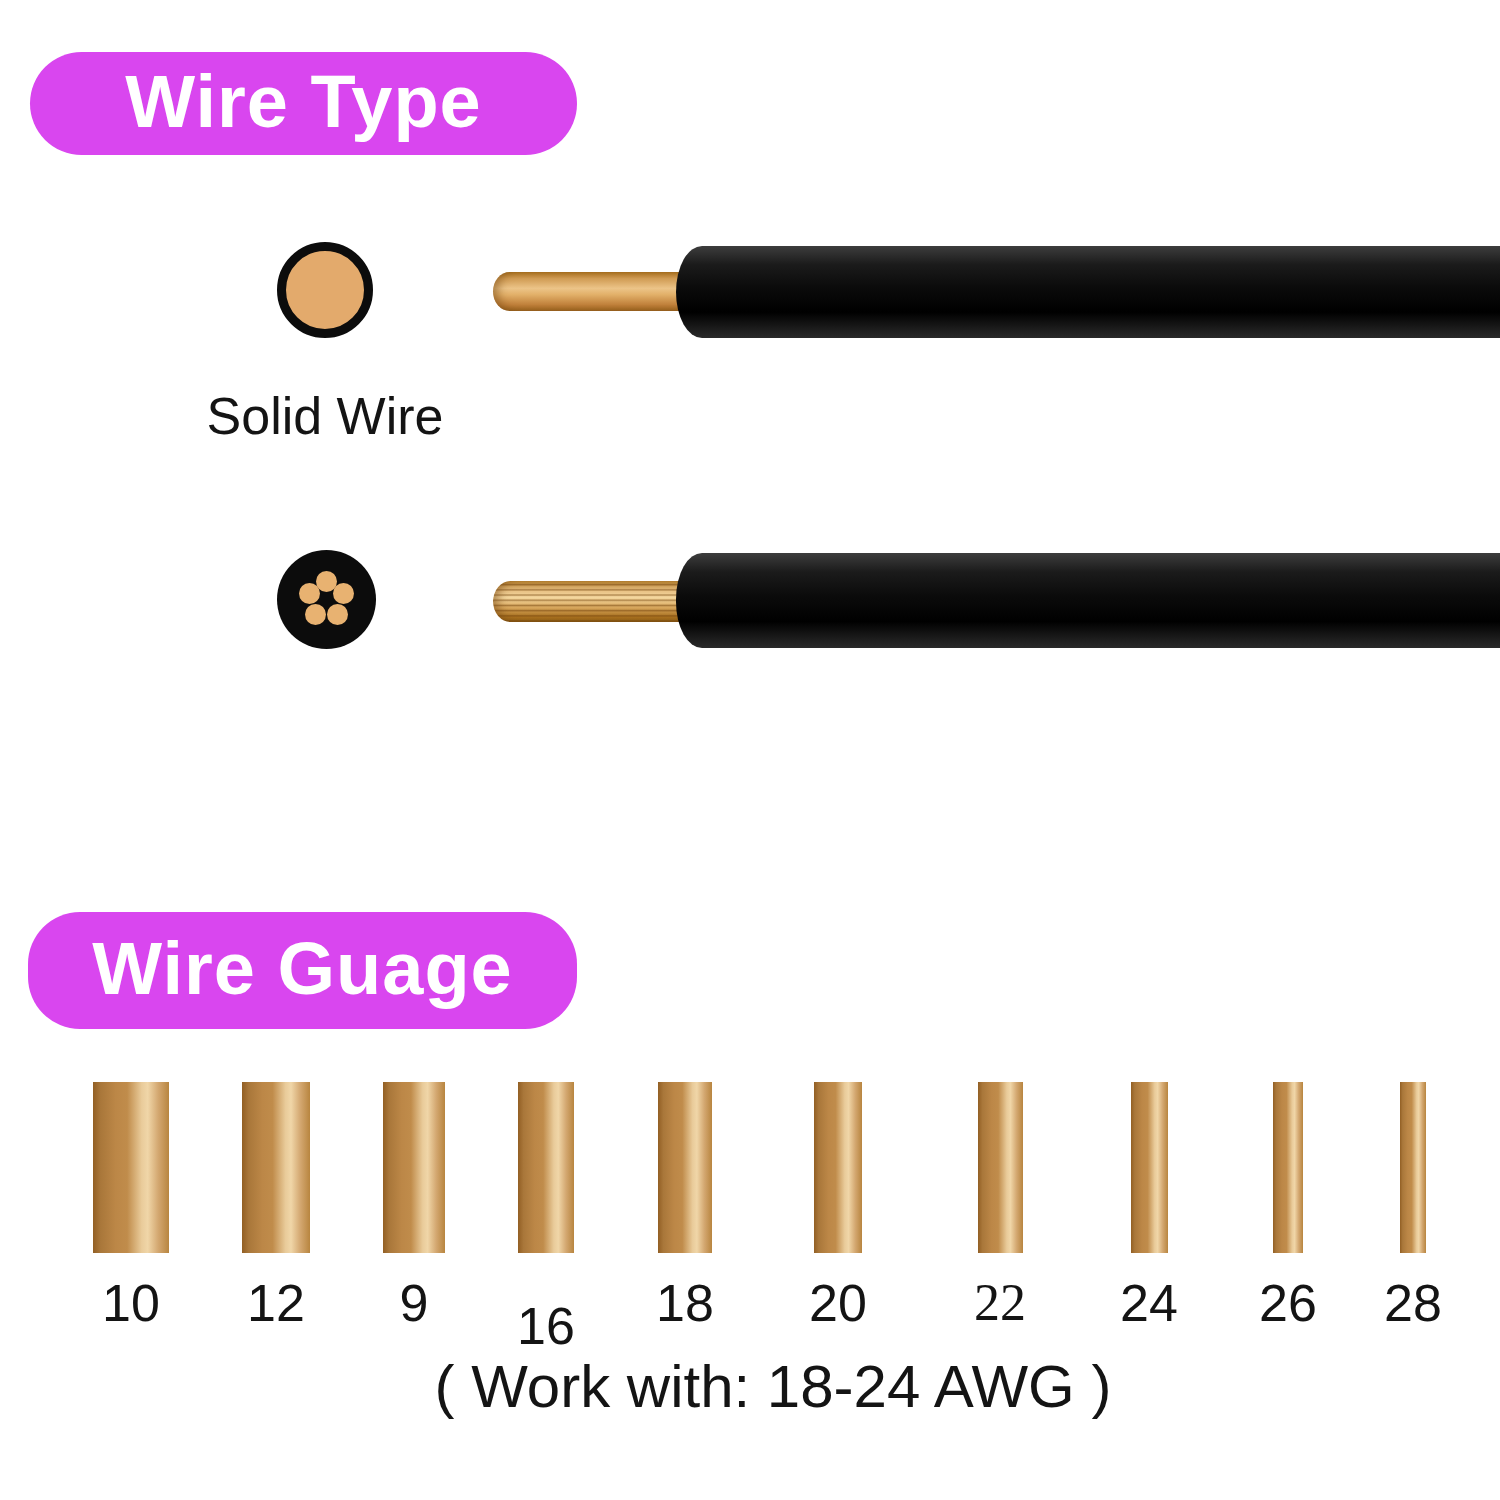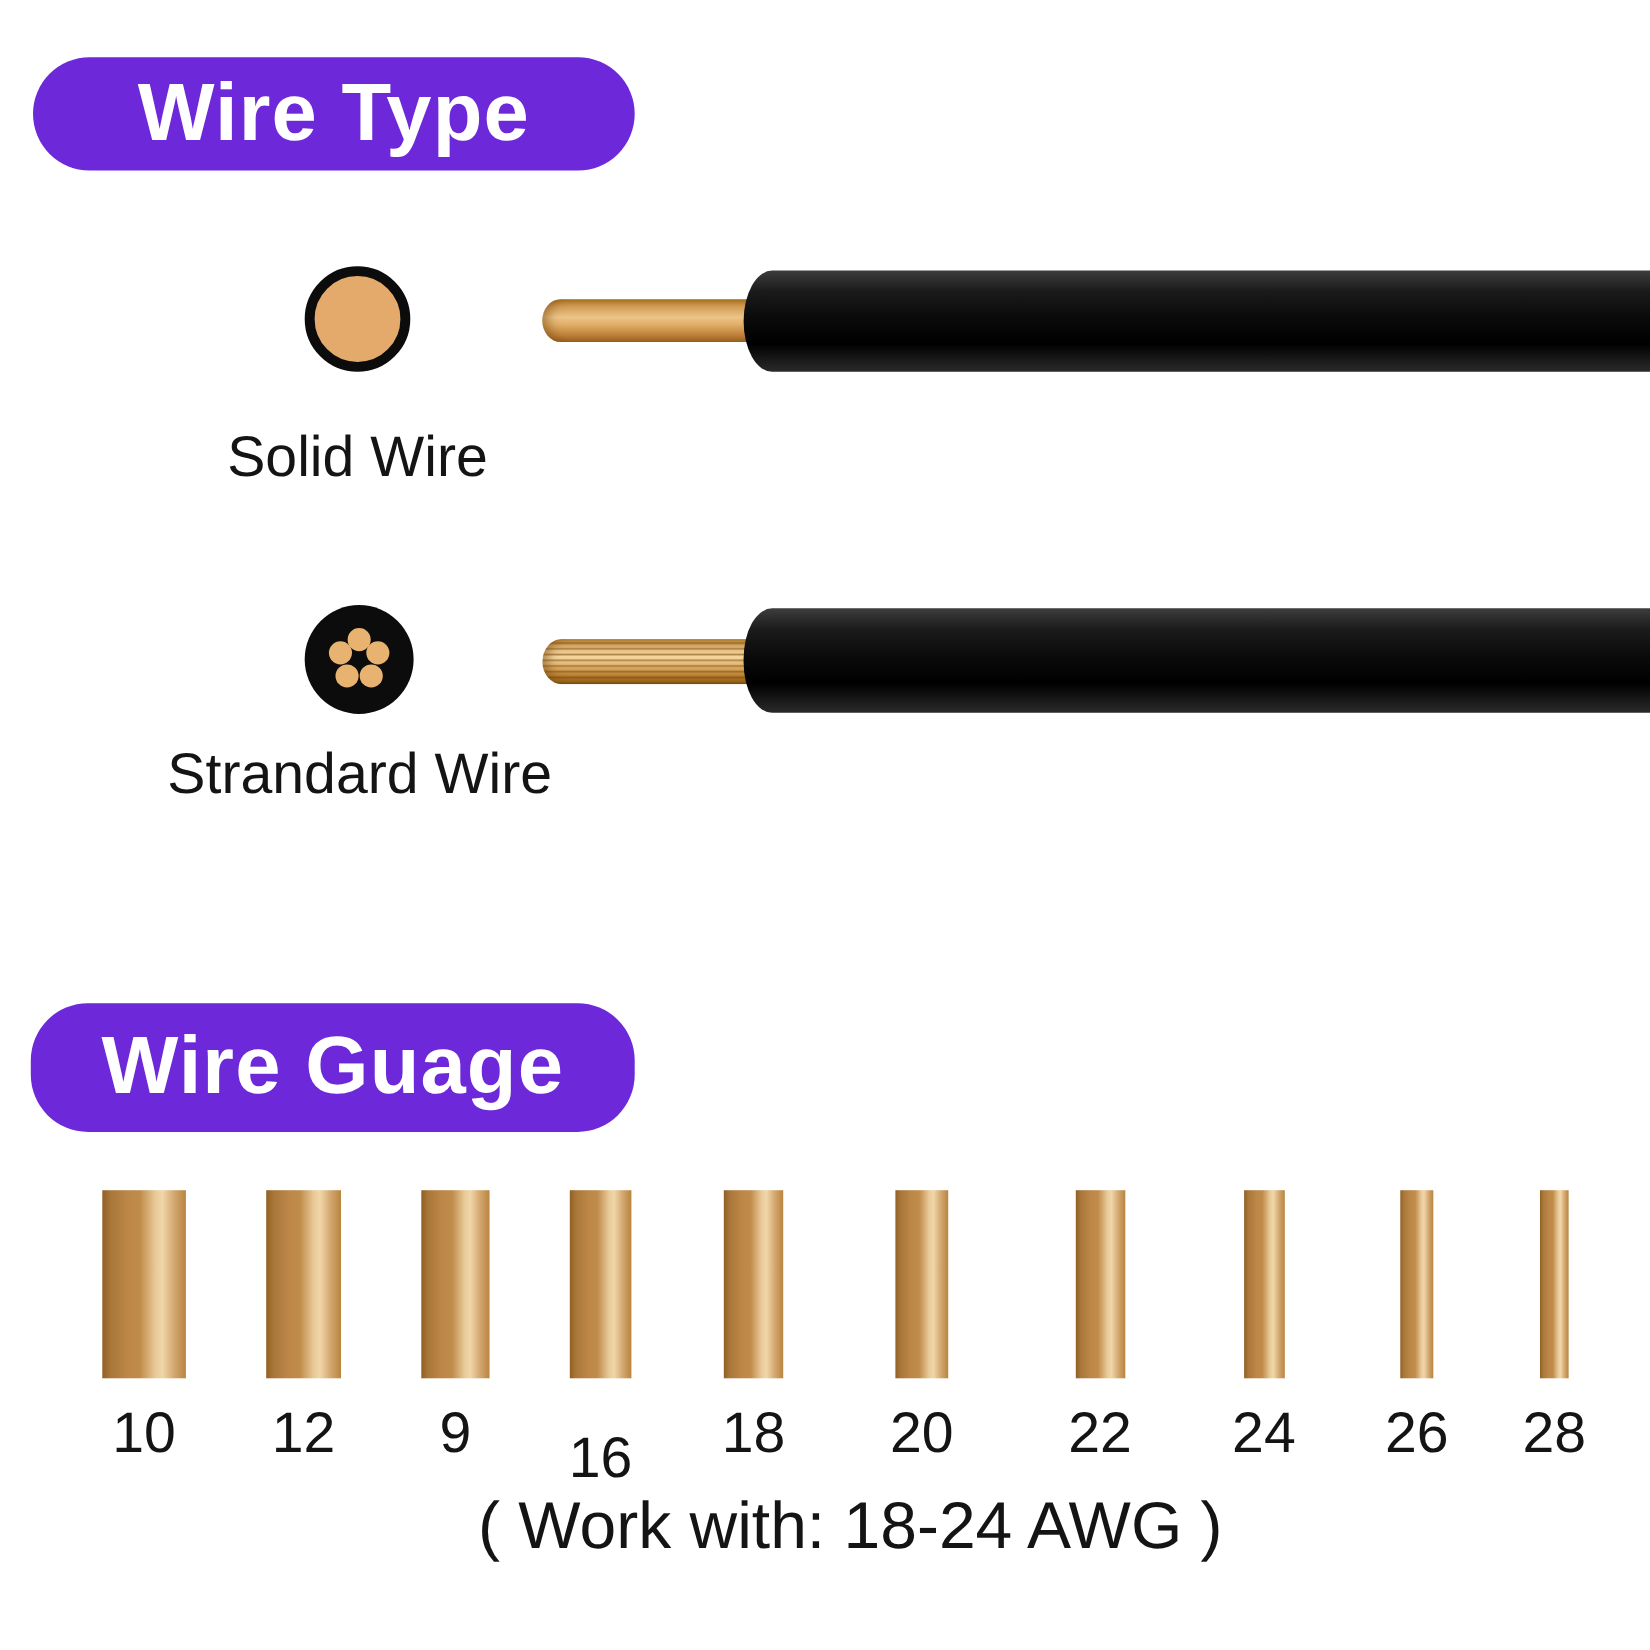--- a/index.html
+++ b/index.html
@@ -9,21 +9,21 @@
     height: 1500px;
     background: #ffffff;
     overflow: hidden;
     font-family: "Liberation Sans", sans-serif;
     color: #111111;
   }
 
   
   .badge {
     position: absolute;
-    background: #6d28d9;
+    background: #d946ef;
     border-radius: 52px;
     display: flex;
     align-items: center;
     justify-content: center;
   }
   .badge span {
     color: #ffffff;
     font-size: 74px;
     font-weight: bold;
     letter-spacing: 1px;
@@ -123,21 +123,21 @@
     margin-top: 20px;
     font-size: 52px;
     color: #141414;
   }
   .gauge-col:nth-of-type(1)  { left: 71px;   } .gauge-col:nth-of-type(1)  .cyl { width: 76px; }
   .gauge-col:nth-of-type(2)  { left: 216px;  } .gauge-col:nth-of-type(2)  .cyl { width: 68px; }
   .gauge-col:nth-of-type(3)  { left: 354px;  } .gauge-col:nth-of-type(3)  .cyl { width: 62px; }
   .gauge-col:nth-of-type(4)  { left: 486px; gap: 23px;  } .gauge-col:nth-of-type(4)  .cyl { width: 56px; }
   .gauge-col:nth-of-type(5)  { left: 625px;  } .gauge-col:nth-of-type(5)  .cyl { width: 54px; }
   .gauge-col:nth-of-type(6)  { left: 778px;  } .gauge-col:nth-of-type(6)  .cyl { width: 48px; }
-  .gauge-col:nth-of-type(7)  { left: 940px;  } .gauge-col:nth-of-type(7)  .cyl { width: 45px; }
+  .gauge-col:nth-of-type(7)  { left: 940px; font-family: Liberation Serif, serif;  } .gauge-col:nth-of-type(7)  .cyl { width: 45px; }
   .gauge-col:nth-of-type(8)  { left: 1089px; } .gauge-col:nth-of-type(8)  .cyl { width: 37px; }
   .gauge-col:nth-of-type(9)  { left: 1228px; } .gauge-col:nth-of-type(9)  .cyl { width: 30px; }
   .gauge-col:nth-of-type(10) { left: 1353px; } .gauge-col:nth-of-type(10) .cyl { width: 26px; }
 
   .awg-note {
     position: absolute;
     left: 773px; top: 1352px;
     transform: translateX(-50%);
     font-size: 60px;
     color: #141414;
@@ -158,21 +158,20 @@
   <div class="tip solid"></div>
   <div class="insulation solid"></div>
 
   <div class="circle-stranded">
     <div class="strand-dot d1"></div>
     <div class="strand-dot d2"></div>
     <div class="strand-dot d3"></div>
     <div class="strand-dot d4"></div>
     <div class="strand-dot d5"></div>
   </div>
-  <div class="wire-label stranded">Strandard Wire</div>
   <div class="tip stranded"></div>
   <div class="insulation stranded"></div>
 
   <div class="badge wire-gauge">
     <span>Wire Guage</span>
   </div>
 
   <div>
     <div class="gauge-col">
       <div class="cyl"></div>

